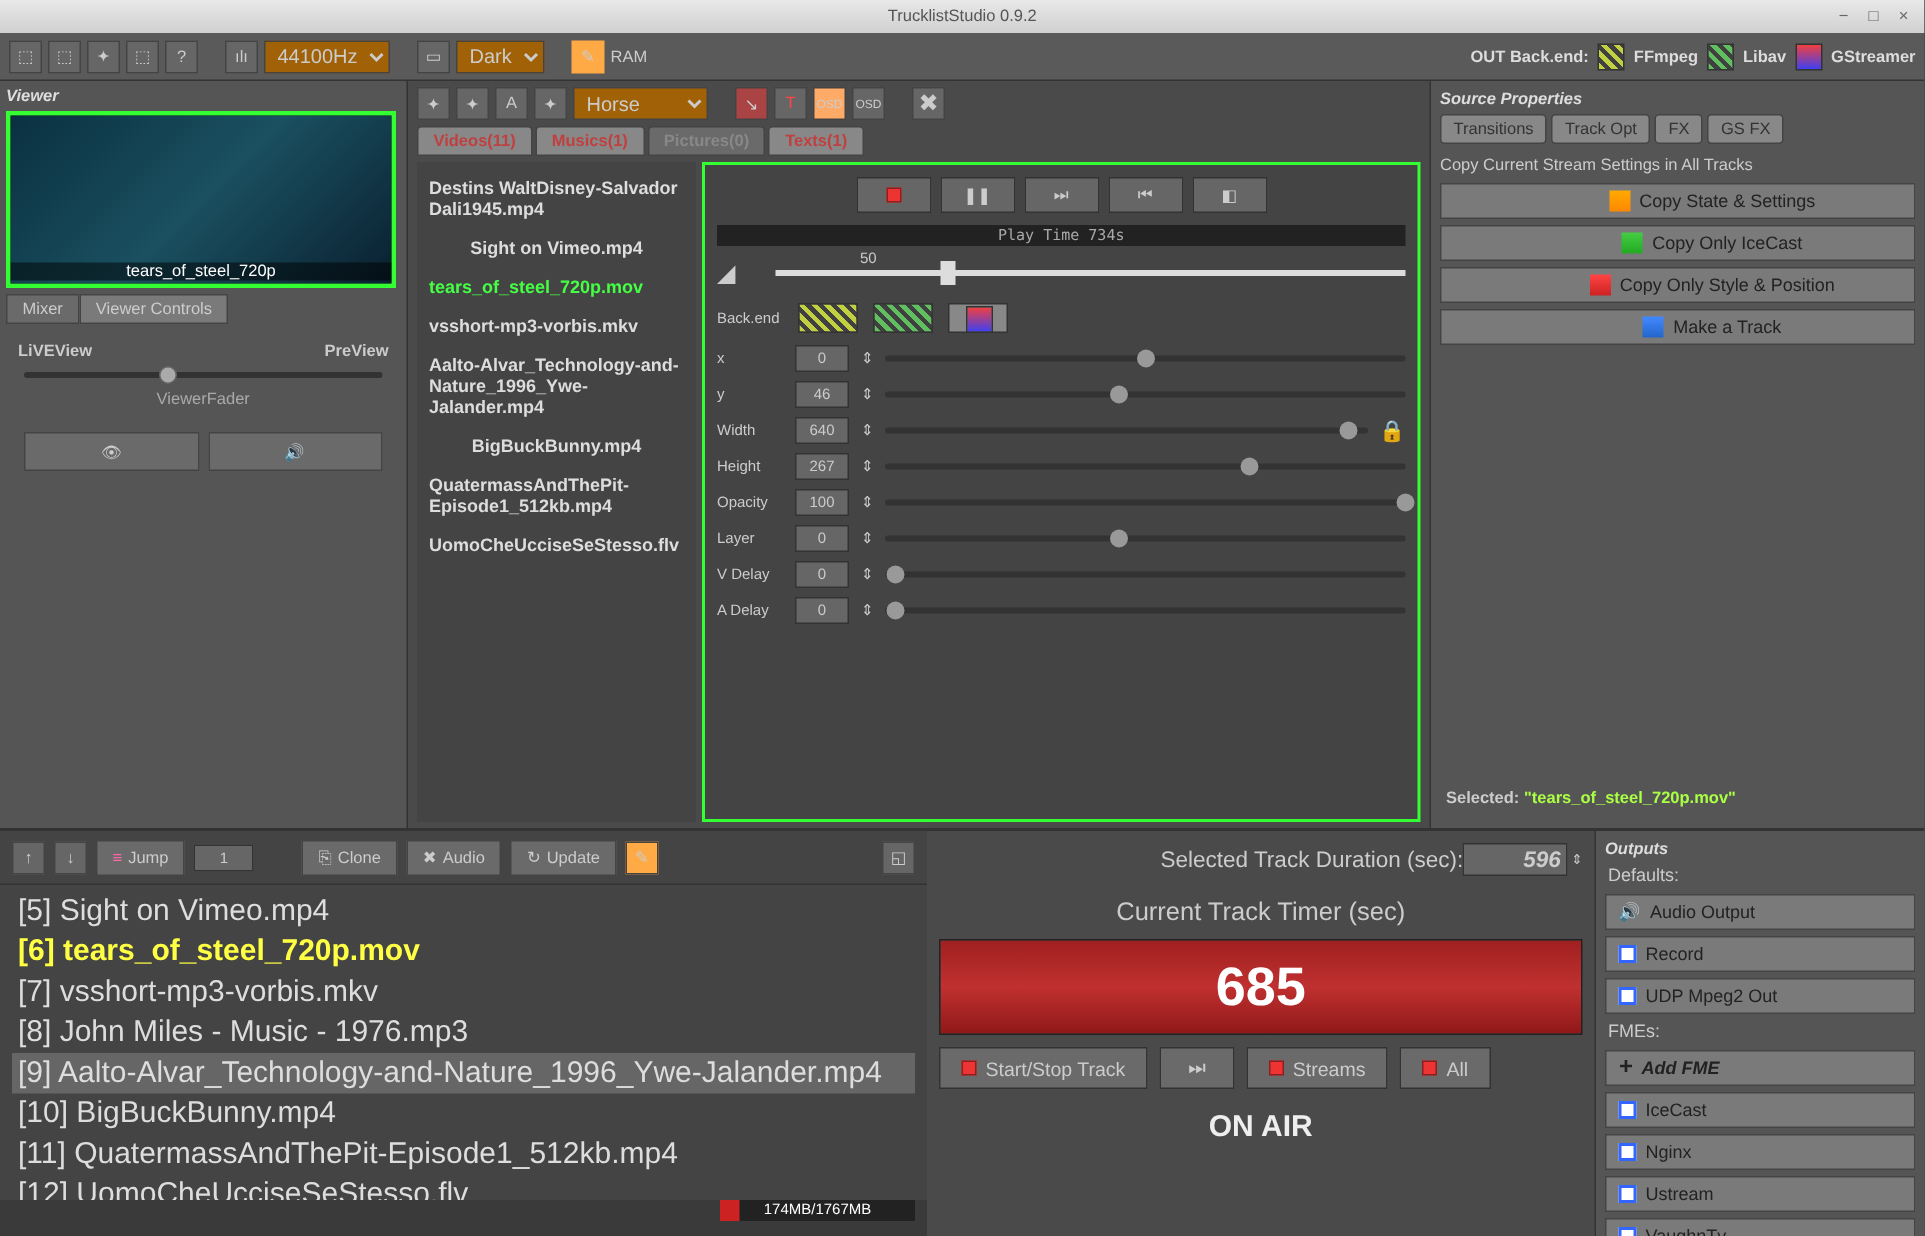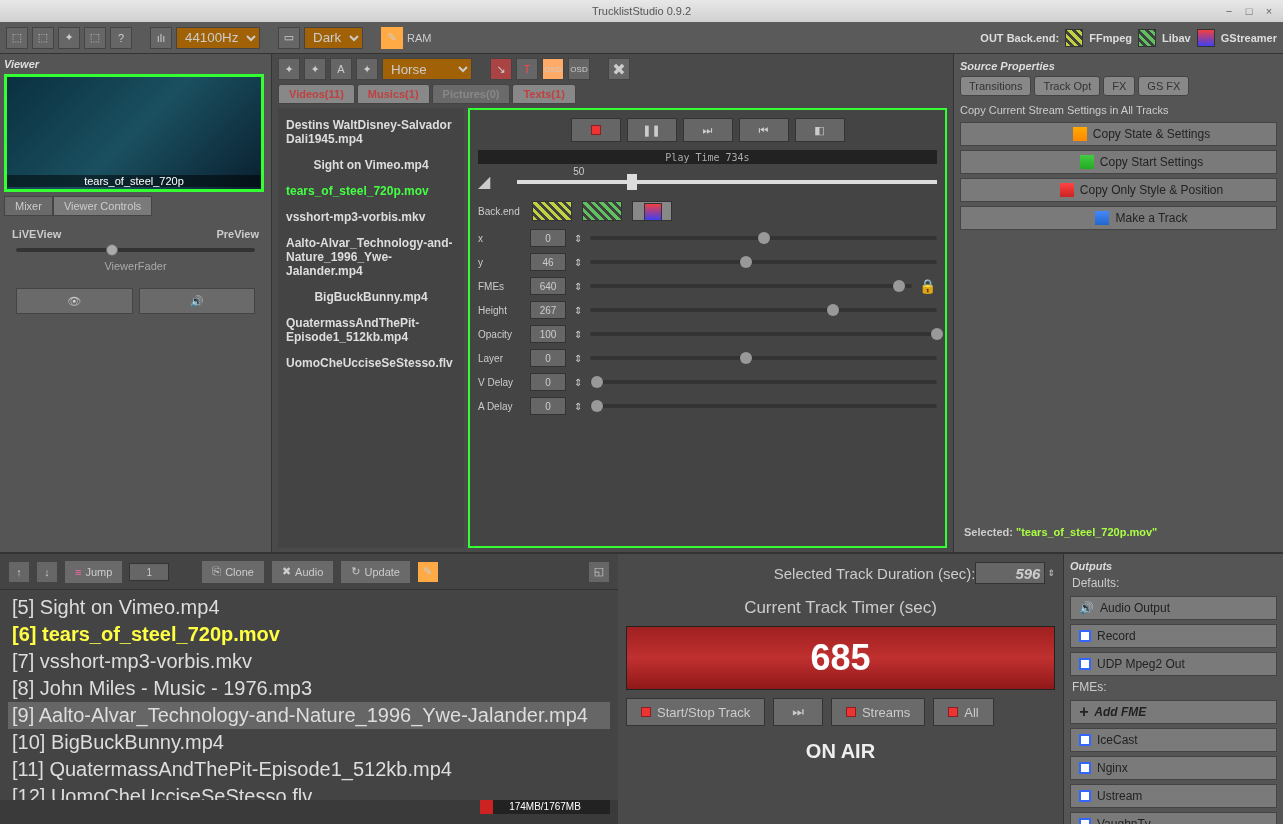--- a/index.html
+++ b/index.html
@@ -234,21 +234,21 @@
           </div>
         <div class="prow">
             <span class="plabel">y</span>
             <span class="pspin">46</span>
             <span style="width:8px">⇕</span>
             <div class="pslide">
               <div class="pthumb" style="left:45%"></div>
             </div>
           </div>
         <div class="prow">
-            <span class="plabel">FMEs</span>
+            <span class="plabel">Width</span>
             <span class="pspin">640</span>
             <span style="width:8px">⇕</span>
             <div class="pslide">
               <div class="pthumb" style="left:96%"></div>
             </div>
             <span class="lock">🔒</span>
           </div>
         <div class="prow">
             <span class="plabel">Height</span>
             <span class="pspin">267</span>
@@ -301,21 +301,21 @@
       <div class="stab">FX</div>
       <div class="stab">GS FX</div>
     </div>
     <div class="copylabel">Copy Current Stream Settings in All Tracks</div>
     <div class="copybtn">
         <span class="ck or"></span>
         <span>Copy State &amp; Settings</span>
       </div>
     <div class="copybtn">
         <span class="ck gr"></span>
-        <span>Copy Start Settings</span>
+        <span>Copy Only IceCast</span>
       </div>
     <div class="copybtn">
         <span class="ck rd"></span>
         <span>Copy Only Style &amp; Position</span>
       </div>
     <div class="copybtn">
         <span class="ck bl"></span>
         <span>Make a Track</span>
       </div>
     <div class="selinfo">

